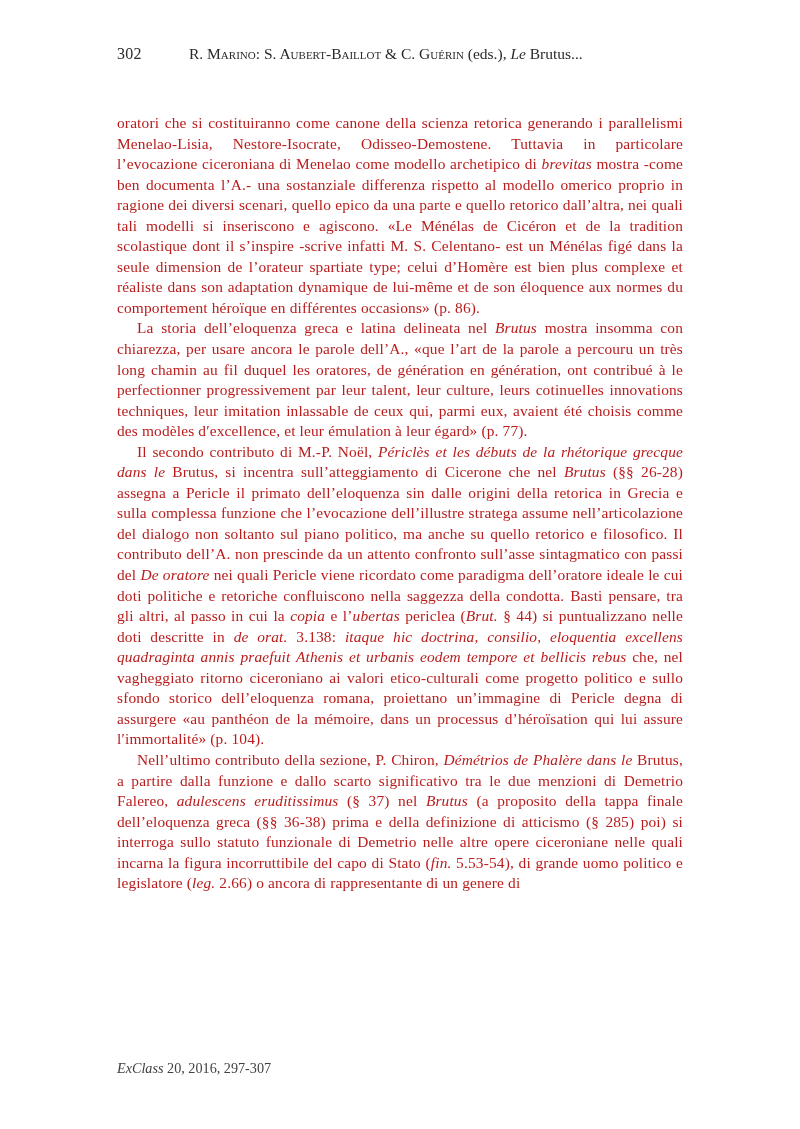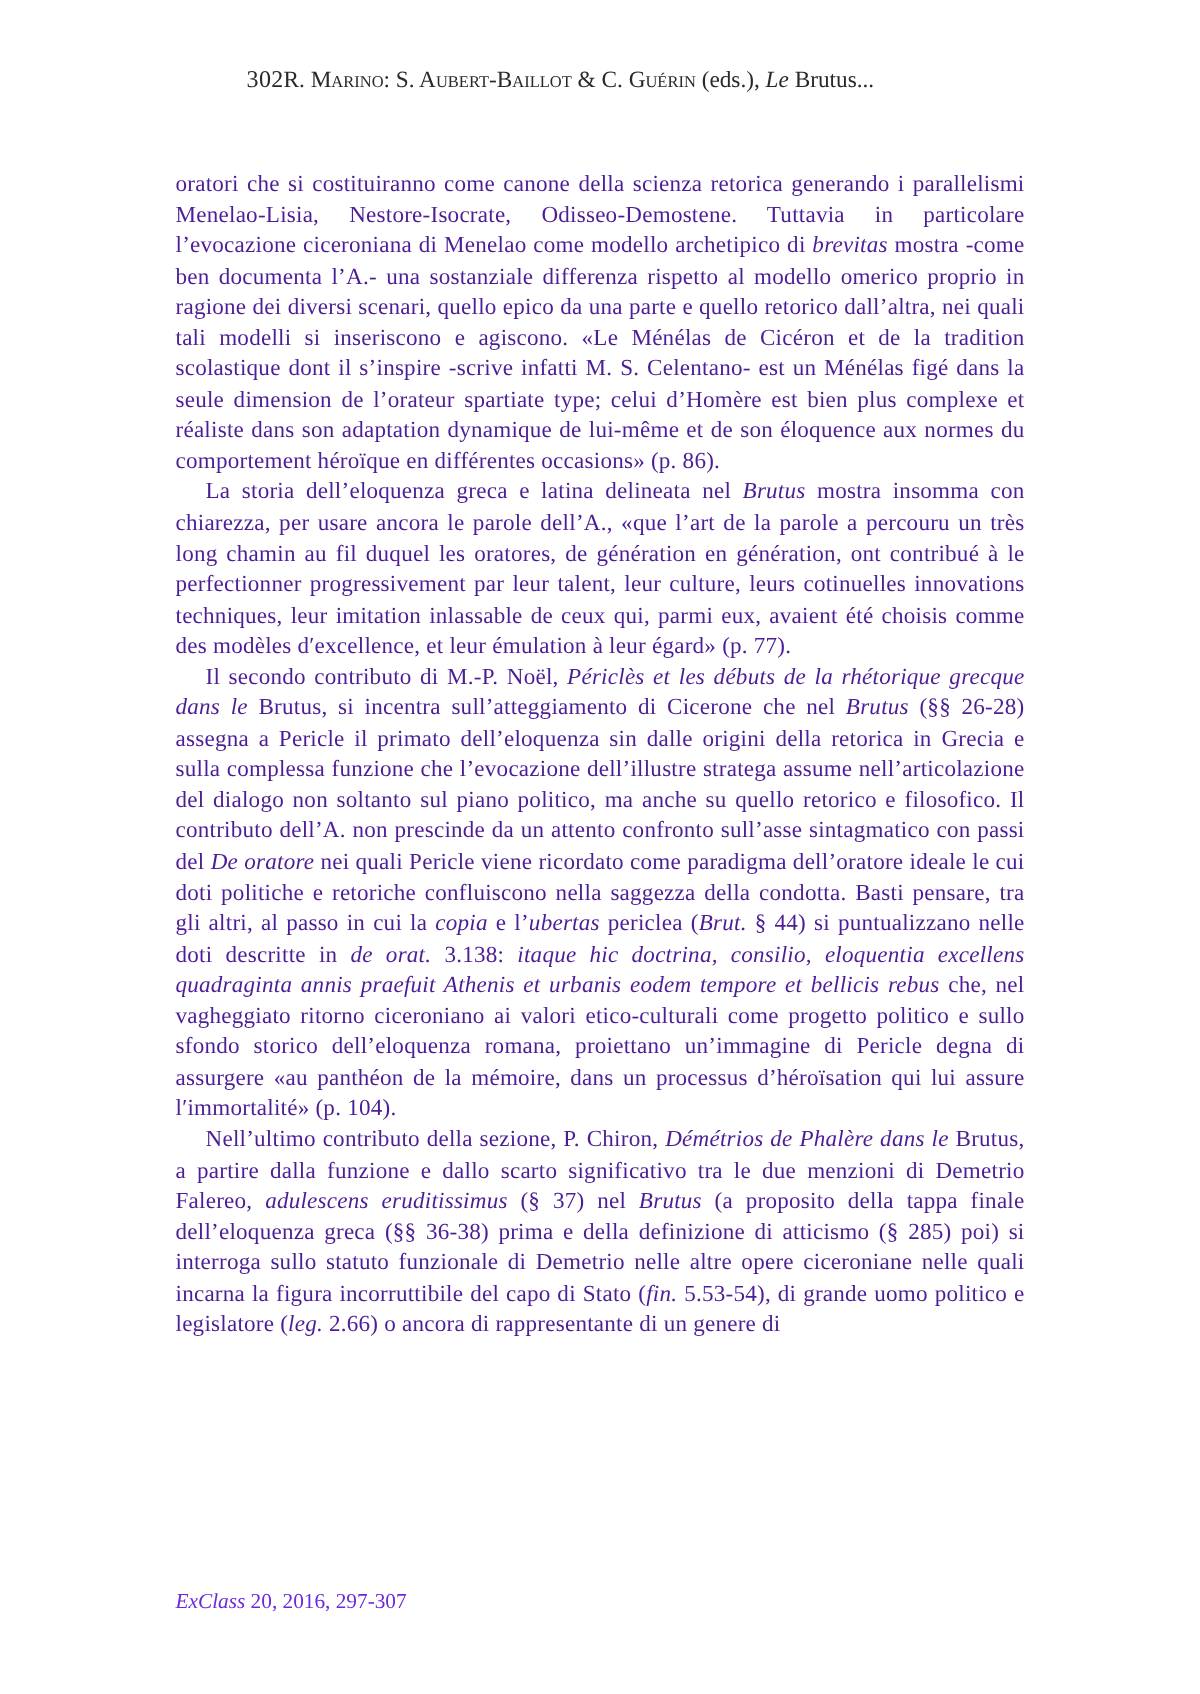--- a/index.html
+++ b/index.html
@@ -27,21 +27,20 @@
     font-size: 15.5px;
     line-height: 20px;
     white-space: nowrap;
     color: #2a2a2a;
   }
   .folio {
     display: inline-block;
     width: 72px;
     font-size: 16px;
     letter-spacing: 0.2px;
-    text-align: right;
   }
   .head-title {
     display: inline;
     margin-top: 48px;
   }
   .sc {
     font-variant: small-caps;
   }
   .head-title i {
     font-style: italic;
@@ -54,38 +53,38 @@
     top: 113px;
     width: 566px;
   }
   p.para {
     margin: 0;
     font-size: 15.4px;
     line-height: 20.55px;
     text-align: justify;
     text-justify: inter-word;
     hyphens: none;
-    color: #4c1d95;
+    color: #b91c1c;
     letter-spacing: 0.01em;
   }
   p.para.indent {
     text-indent: 20px;
   }
   p.para i {
     font-style: italic;
   }
 
   
   .footer {
     position: absolute;
     left: 117px;
     top: 1059px;
     font-size: 14.2px;
     line-height: 18px;
-    color: #6d28d9;
+    color: #404040;
     white-space: nowrap;
   }
   .footer i { font-style: italic; }
 </style>
 </head>
 <body>
 
 <div class="page">
 
   <div class="running-head">

